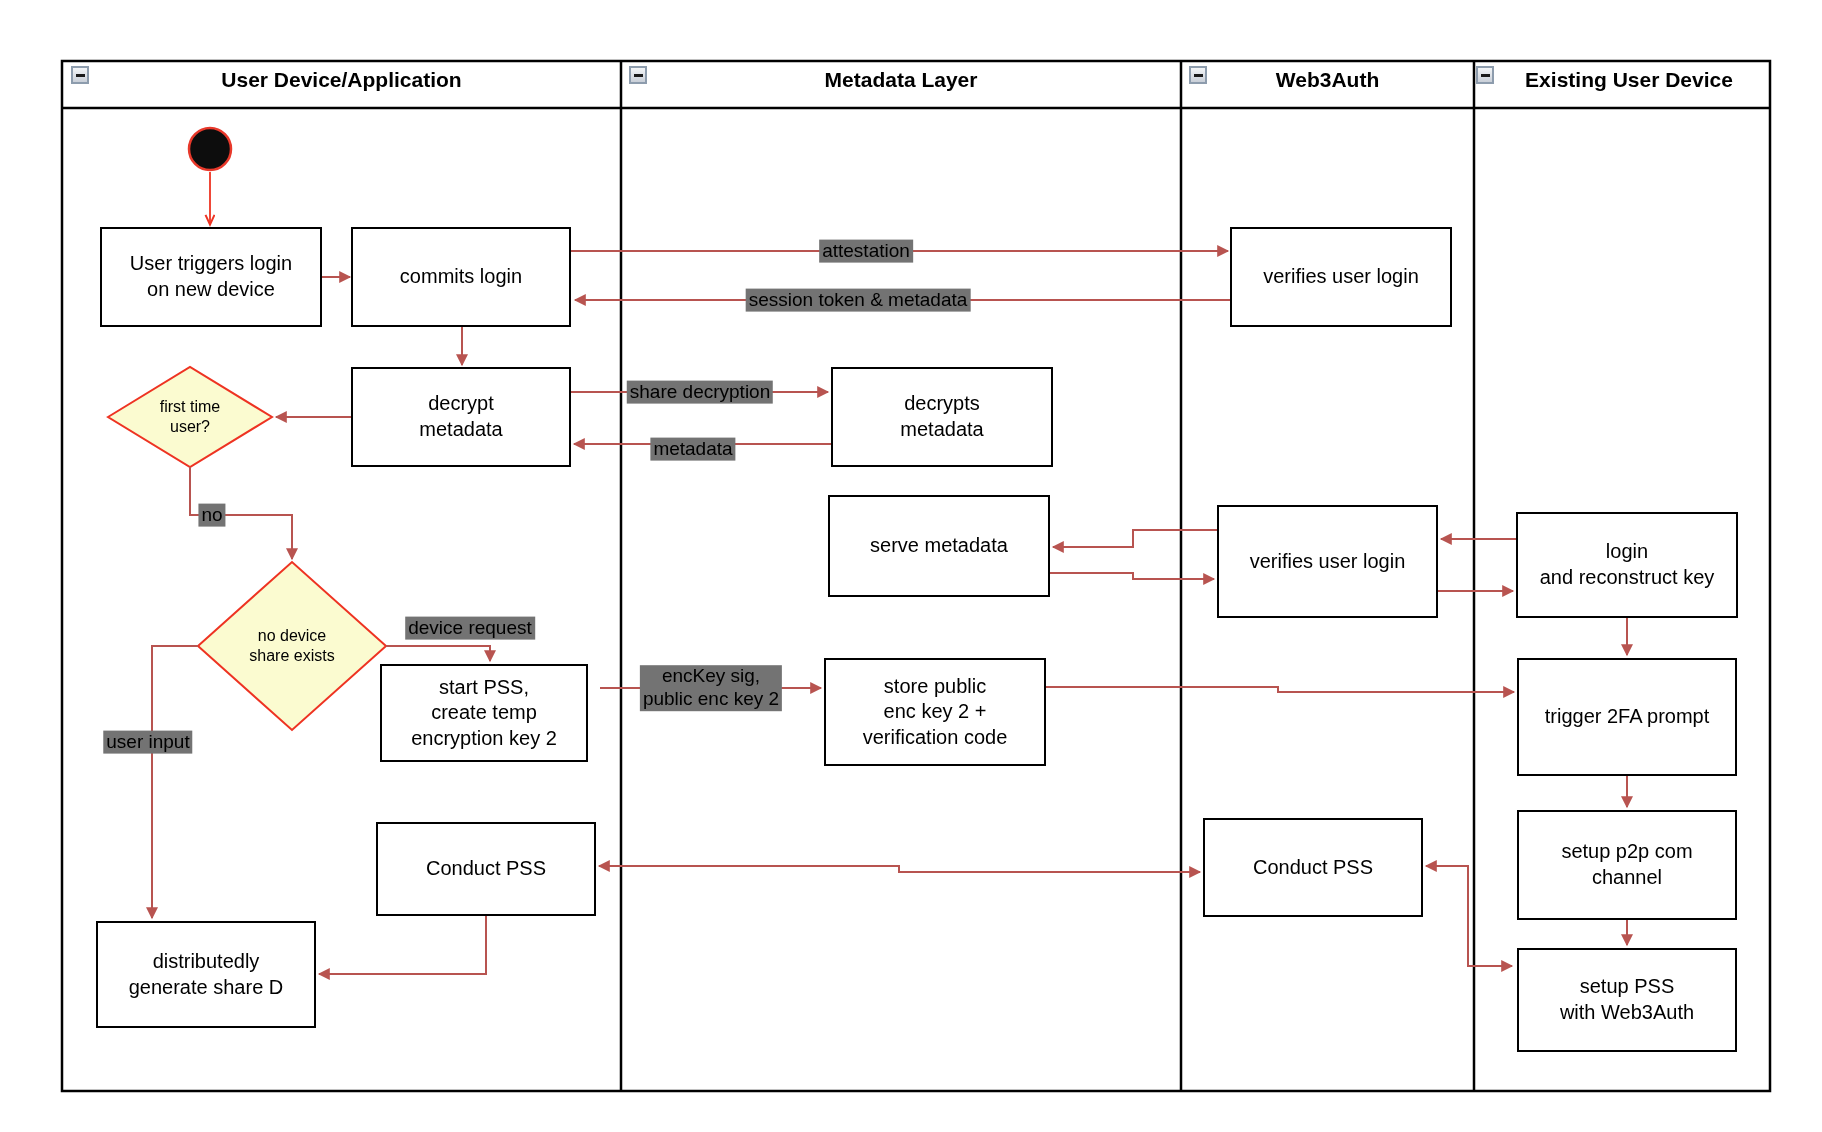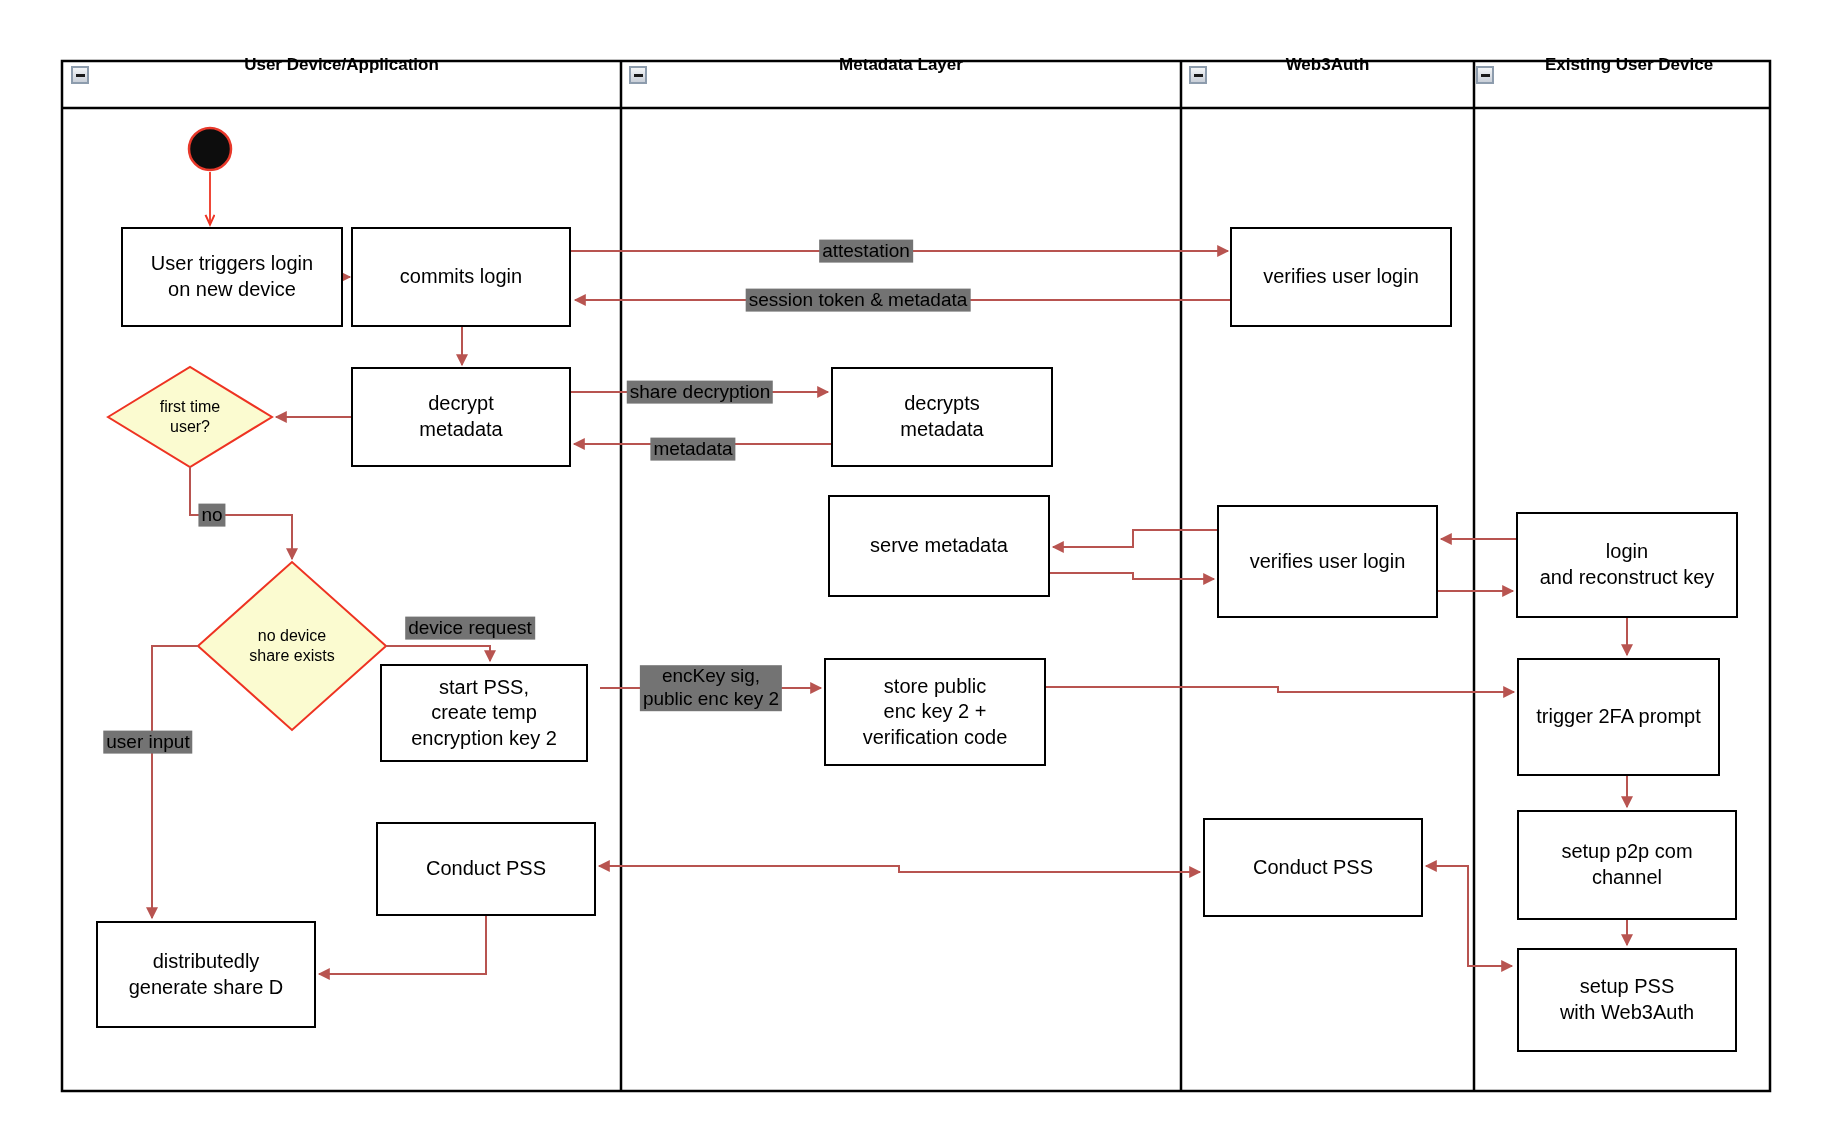--- a/index.html
+++ b/index.html
@@ -19,23 +19,23 @@
     position:absolute; transform:translate(-50%,-50%);
     text-align:center; font-size:16px; line-height:1.25;
     white-space:pre-line; z-index:2;
   }
   .edge-label {
     position:absolute; transform:translate(-50%,-50%);
     background:#737373; padding:0 3px; font-size:19px; line-height:1.2;
     text-align:center; white-space:pre-line; z-index:3;
   }
   .lane-header {
-    position:absolute; top:48px; height:34px;
+    position:absolute; top:63px; height:34px;
     display:flex; align-items:center; justify-content:center;
-    font-weight:bold; font-size:17px; z-index:2;
+    font-weight:bold; font-size:21px; z-index:2;
   }
   .collapse-btn {
     position:absolute; width:18px; height:18px; z-index:4;
     border:2px solid #8d9cad; box-sizing:border-box;
     background:linear-gradient(180deg,#f3f5f7 0%,#c9cfd8 100%);
     display:flex; align-items:center; justify-content:center;
     cursor:pointer;
   }
   .collapse-btn .bar { width:9px; height:3px; background:#1a1a1a; }
 </style>
@@ -116,21 +116,21 @@
   <div class="collapse-btn" style="left:629px;top:66px;">
       <div class="bar"></div>
     </div>
   <div class="collapse-btn" style="left:1189px;top:66px;">
       <div class="bar"></div>
     </div>
   <div class="collapse-btn" style="left:1476px;top:66px;">
       <div class="bar"></div>
     </div>
 
-  <div class="node" style="left:100px;top:227px;width:222px;height:100px;margin-left:21px;">User triggers login
+  <div class="node" style="left:100px;top:227px;width:222px;height:100px;">User triggers login
 on new device</div>
   <div class="node" style="left:351px;top:227px;width:220px;height:100px;">commits login</div>
   <div class="node" style="left:351px;top:367px;width:220px;height:100px;">decrypt
 metadata</div>
   <div class="node" style="left:380px;top:664px;width:208px;height:98px;">start PSS,
 create temp
 encryption key 2</div>
   <div class="node" style="left:376px;top:822px;width:220px;height:94px;">Conduct PSS</div>
   <div class="node" style="left:96px;top:921px;width:220px;height:107px;">distributedly
 generate share D</div>
@@ -146,21 +146,21 @@
   <div class="node" style="left:824px;top:658px;width:222px;height:108px;">store public
 enc key 2 +
 verification code</div>
 
   <div class="node" style="left:1230px;top:227px;width:222px;height:100px;">verifies user login</div>
   <div class="node" style="left:1217px;top:505px;width:221px;height:113px;">verifies user login</div>
   <div class="node" style="left:1203px;top:818px;width:220px;height:99px;">Conduct PSS</div>
 
   <div class="node" style="left:1516px;top:512px;width:222px;height:106px;">login
 and reconstruct key</div>
-  <div class="node" style="left:1517px;top:658px;width:203px;height:118px;">trigger 2FA prompt</div>
+  <div class="node" style="left:1517px;top:658px;width:220px;height:118px;">trigger 2FA prompt</div>
   <div class="node" style="left:1517px;top:810px;width:220px;height:110px;">setup p2p com
 channel</div>
   <div class="node" style="left:1517px;top:948px;width:220px;height:104px;">setup PSS
 with Web3Auth</div>
 
   <div class="edge-label" style="left:866px;top:251px;">attestation</div>
   <div class="edge-label" style="left:858px;top:300px;">session token &amp; metadata</div>
   <div class="edge-label" style="left:700px;top:392px;">share decryption</div>
   <div class="edge-label" style="left:693px;top:449px;">metadata</div>
   <div class="edge-label" style="left:212px;top:515px;">no</div>

